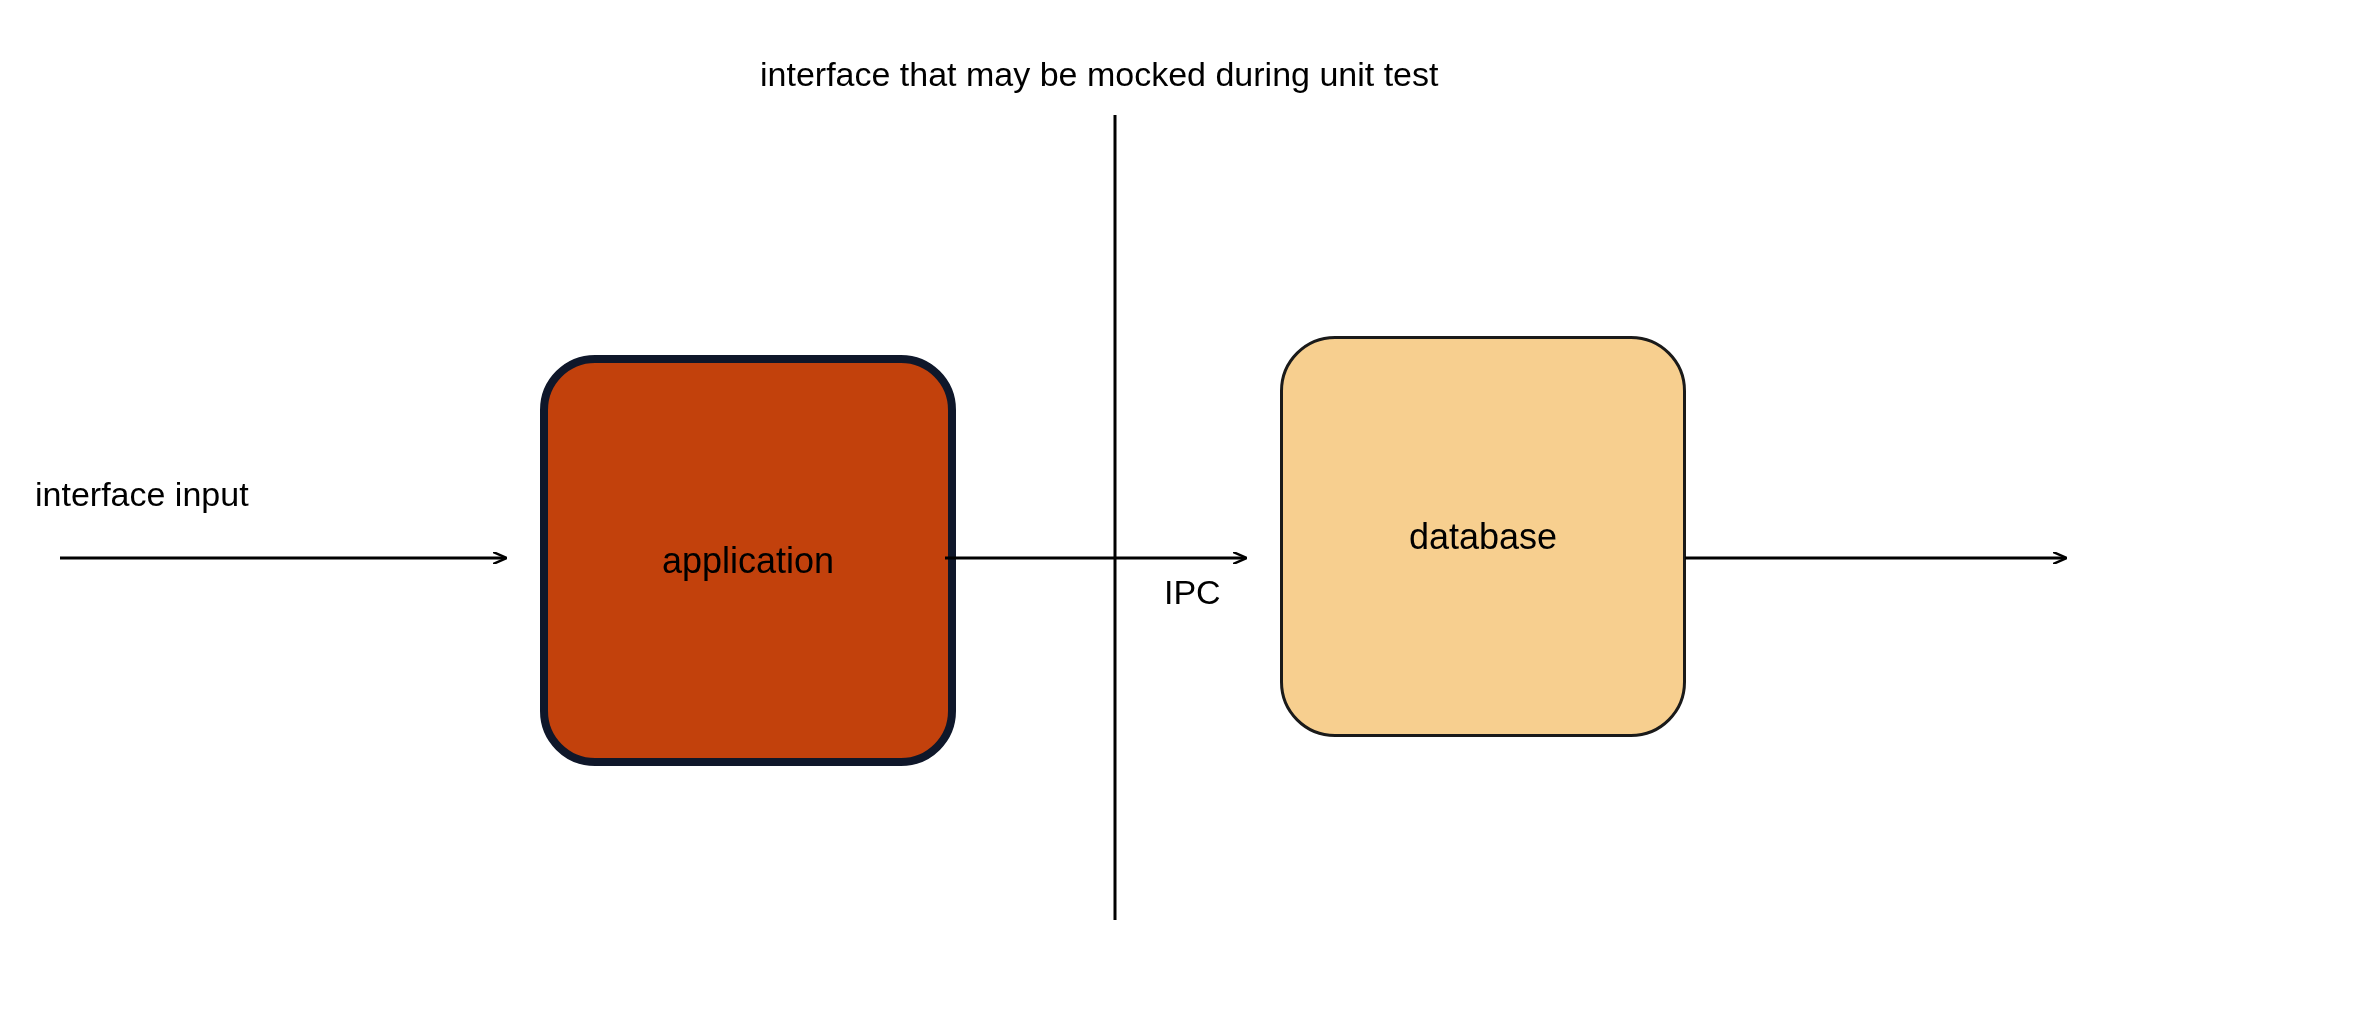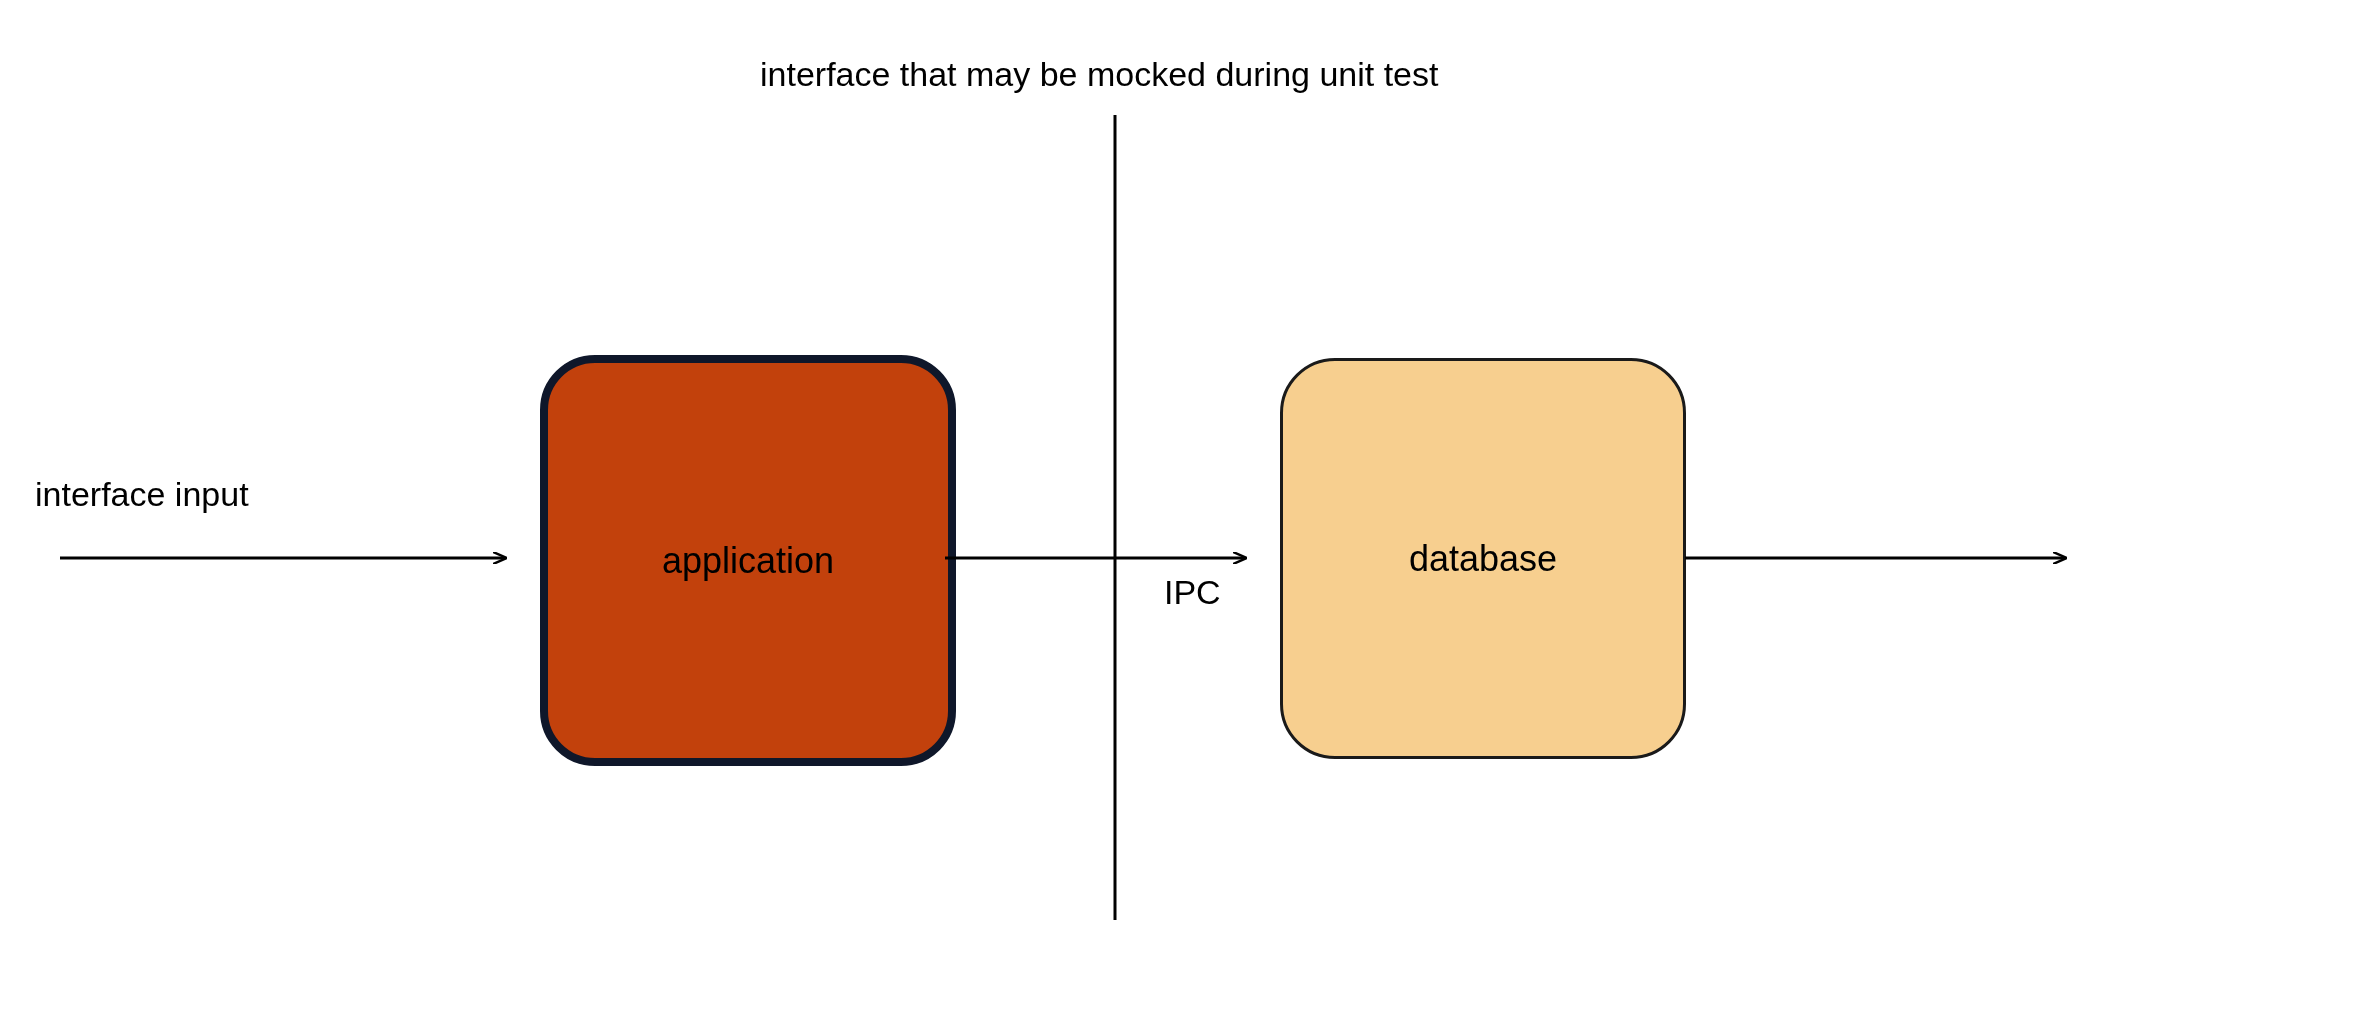--- a/index.html
+++ b/index.html
@@ -56,21 +56,21 @@
 
   <div class="label" style="left:35px; top:475px;">interface input</div>
 
 
   <div class="label" style="left:1164px; top:573px;">IPC</div>
 
   <div class="box box-app" style="left:540px; top:355px; width:400px; height:395px;">
     <span>application</span>
   </div>
 
-  <div class="box box-db" style="left:1280px; top:358px; width:400px; height:395px;">
+  <div class="box box-db" style="left:1280px; top:336px; width:400px; height:395px;">
     <span>database</span>
   </div>
 
   <svg class="overlay" viewBox="0 0 2366 1032">
     <defs>
       <marker id="arrowhead" markerWidth="14" markerHeight="12" refX="12" refY="6" orient="auto" markerUnits="userSpaceOnUse">
         <path d="M0,0 L14,6 L0,12" fill="none" stroke="#000" stroke-width="2.5" stroke-linejoin="round"></path>
       </marker>
     </defs>
 

